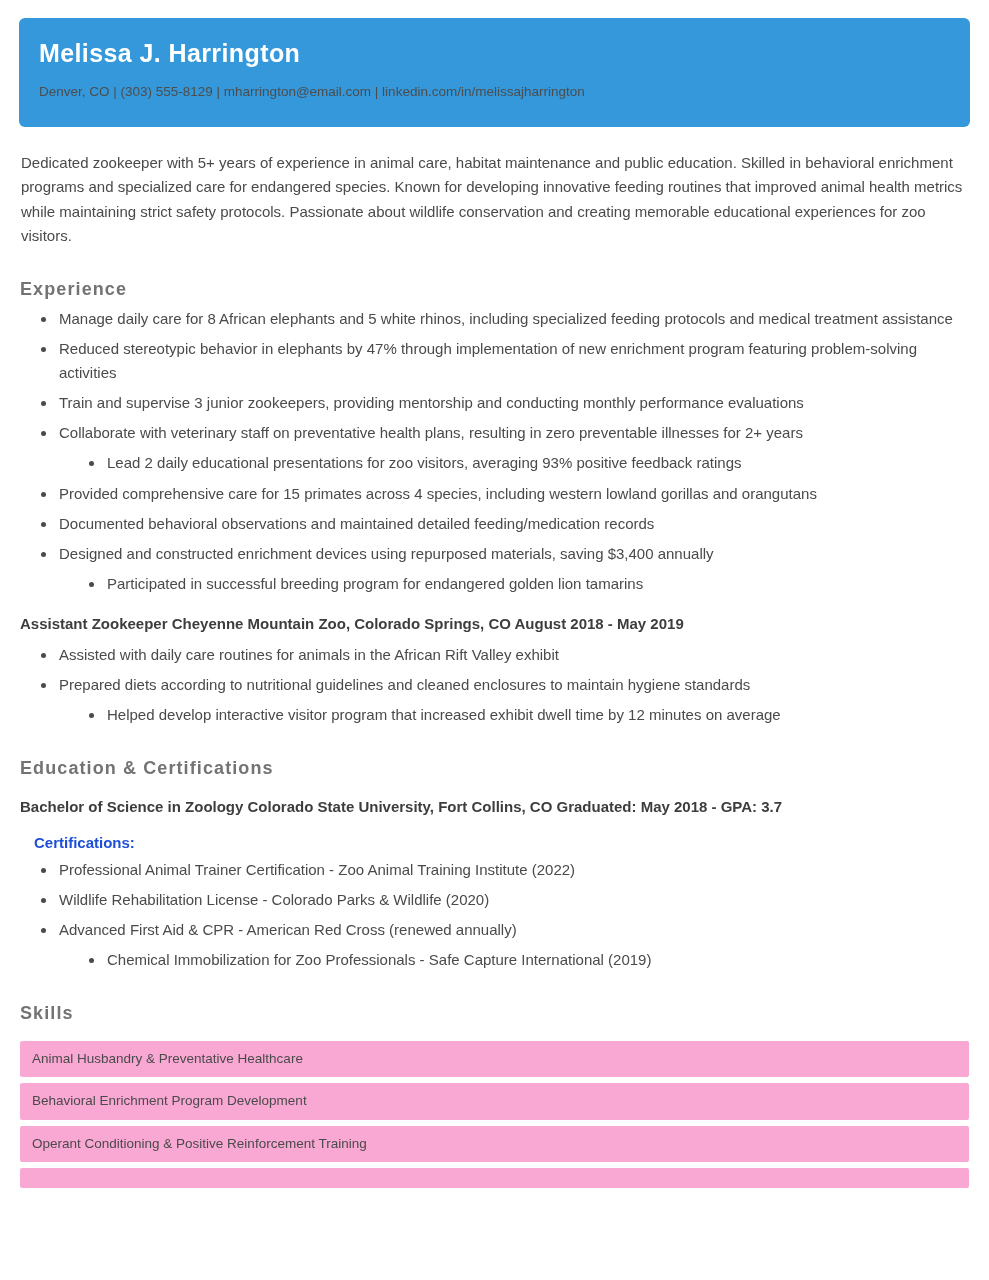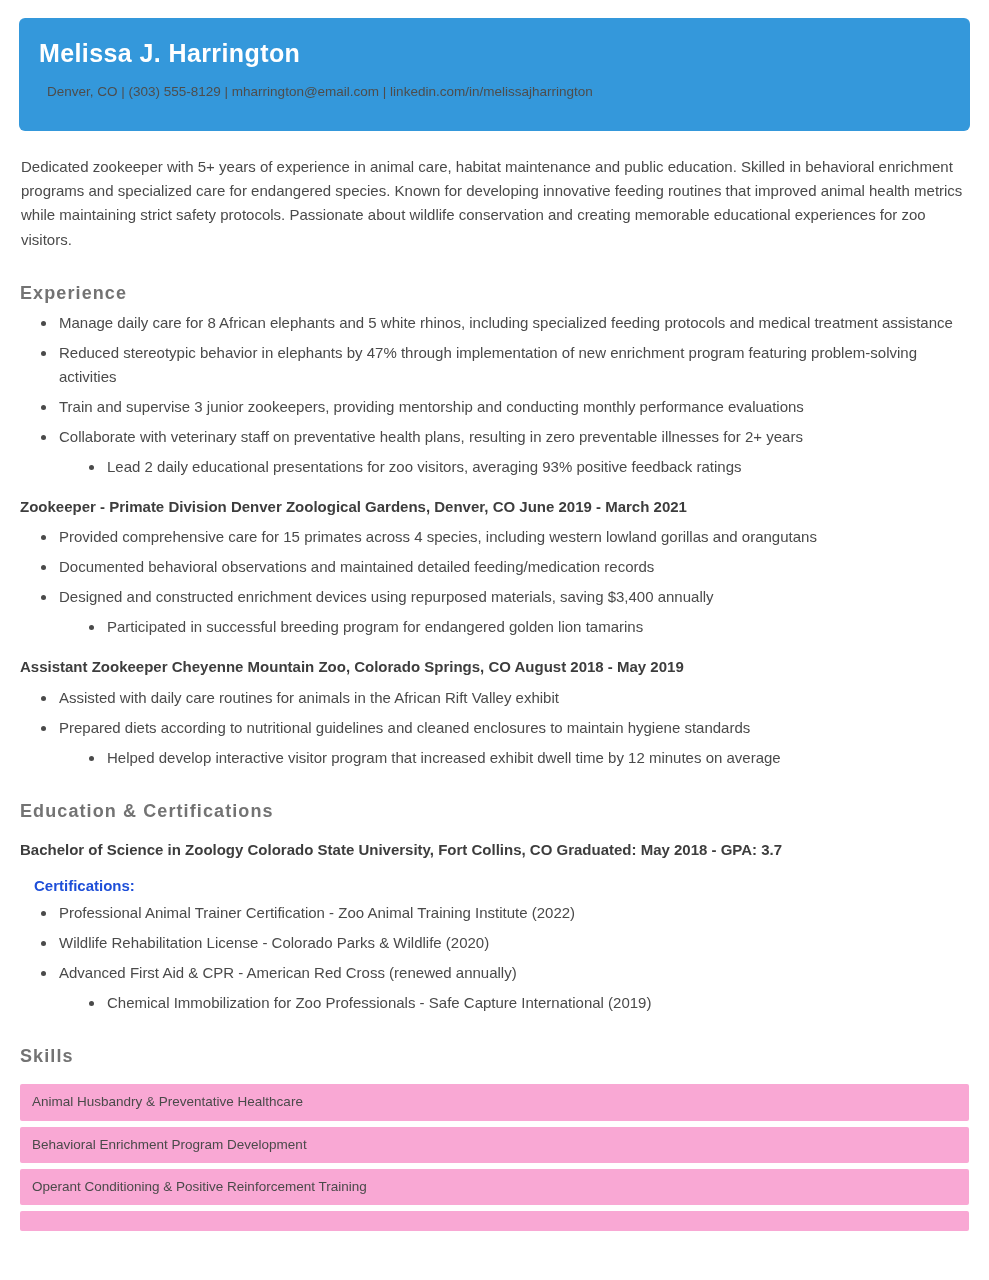--- a/index.html
+++ b/index.html
@@ -32,21 +32,21 @@
     font-weight: bold;
     color: #ffffff;
     letter-spacing: 0.4px;
     line-height: 1.25;
     margin: 0 0 14px 0;
   }
   .header-contact {
     font-size: 13.5px;
     color: #4d4d4d;
     line-height: 1.3;
-    margin: 8px;
+    margin: 0;
   }
 
   
   .body {
     padding: 0 1px;
   }
   .summary {
     font-size: 15px;
     line-height: 1.62;
     color: #4a4a4a;
@@ -124,21 +124,20 @@
     <h2 class="section-heading">Experience</h2>
 
     <ul class="bullets">
       <li>Manage daily care for 8 African elephants and 5 white rhinos, including specialized feeding protocols and medical treatment assistance</li>
       <li>Reduced stereotypic behavior in elephants by 47% through implementation of new enrichment program featuring problem-solving activities</li>
       <li>Train and supervise 3 junior zookeepers, providing mentorship and conducting monthly performance evaluations</li>
       <li>Collaborate with veterinary staff on preventative health plans, resulting in zero preventable illnesses for 2+ years</li>
       <li>Lead 2 daily educational presentations for zoo visitors, averaging 93% positive feedback ratings</li>
     </ul>
 
-    <h3 class="entry-title">Zookeeper - Primate Division Denver Zoological Gardens, Denver, CO June 2019 - March 2021</h3>
     <ul class="bullets">
       <li>Provided comprehensive care for 15 primates across 4 species, including western lowland gorillas and orangutans</li>
       <li>Documented behavioral observations and maintained detailed feeding/medication records</li>
       <li>Designed and constructed enrichment devices using repurposed materials, saving $3,400 annually</li>
       <li>Participated in successful breeding program for endangered golden lion tamarins</li>
     </ul>
 
     <h3 class="entry-title">Assistant Zookeeper Cheyenne Mountain Zoo, Colorado Springs, CO August 2018 - May 2019</h3>
     <ul class="bullets">
       <li>Assisted with daily care routines for animals in the African Rift Valley exhibit</li>

